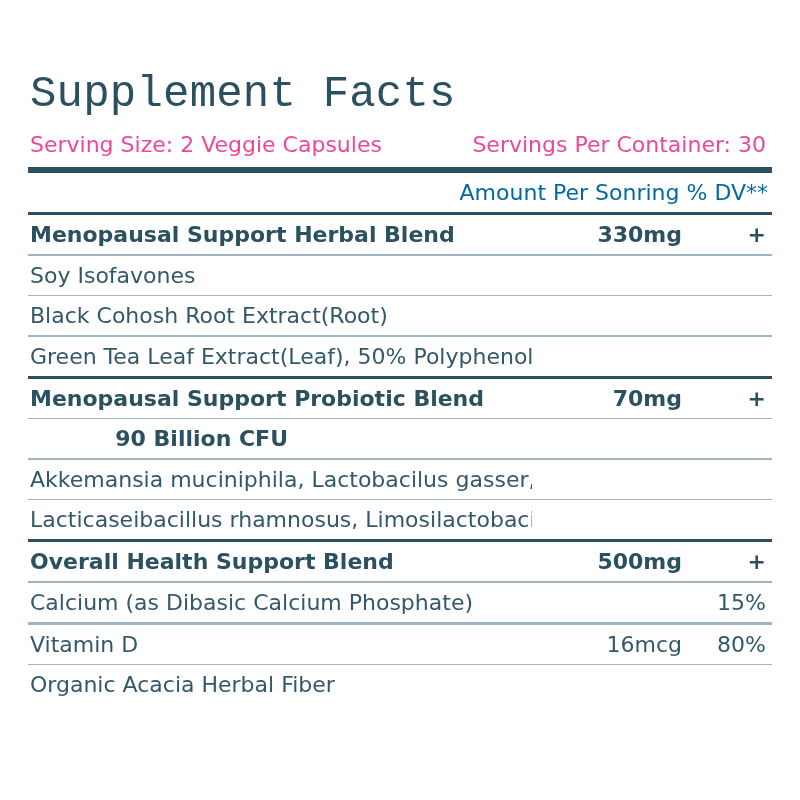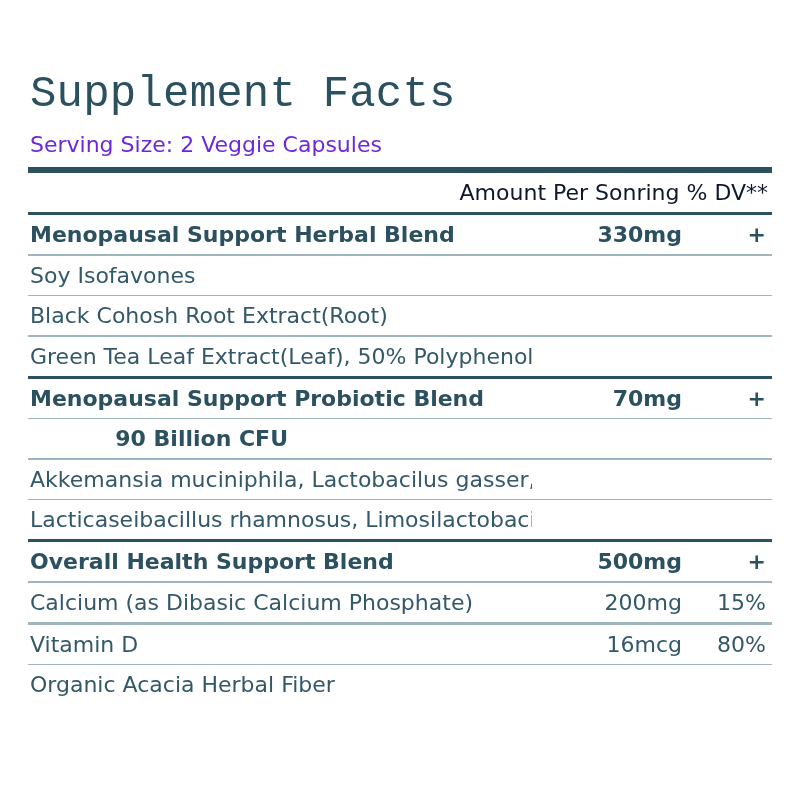--- a/index.html
+++ b/index.html
@@ -30,21 +30,21 @@
     color: #2b5060;
     line-height: 1.1;
     margin: 0 0 14px 2px;
     font-family: Liberation Mono, monospace;
   }
   .serving-row {
     display: flex;
     justify-content: space-between;
     align-items: baseline;
     font-size: 22px;
-    color: #6d28d9;
+    color: #ec4899;
     padding: 0 6px 0 2px;
     margin-bottom: 10px;
   }
   .rule-thick {
     height: 6px;
     background: #2b5060;
     width: 100%;
   }
   .rule-med {
     height: 3px;
@@ -54,21 +54,21 @@
   .rule-thin {
     height: 1.5px;
     background: #9fb6c0;
     width: 100%;
   }
   .hdr-row {
     display: flex;
     justify-content: flex-end;
     align-items: baseline;
     font-size: 22px;
-    color: #0f172a;
+    color: #0369a1;
     padding: 7px 4px 7px 0;
   }
   .row {
     display: flex;
     align-items: center;
     font-size: 22px;
     color: #33586a;
     padding: 7px 0 7px 0;
     box-sizing: border-box;
   }
@@ -105,20 +105,21 @@
 </style>
 </head>
 <body>
 
 <div class="panel">
 
   <div class="title">Supplement Facts</div>
 
   <div class="serving-row">
     <span>Serving Size: 2 Veggie Capsules</span>
+    <span>Servings Per Container: 30</span>
   </div>
 
   <div class="rule-thick"></div>
 
   <div class="hdr-row">Amount Per Sonring % DV**</div>
 
   <div class="rule-med"></div>
 
   <div id="rows-container">
       <div class="row bold">
@@ -169,21 +170,20 @@
       </div>
       <div class="rule-med"></div>
       <div class="row bold">
         <span class="name">Overall Health Support Blend</span>
         <span class="amount">500mg</span>
         <span class="dv">+</span>
       </div>
       <div class="rule-thin"></div>
       <div class="row">
         <span class="name">Calcium (as Dibasic Calcium Phosphate)</span>
-        <span class="amount">200mg</span>
         <span class="dv">15%</span>
       </div>
       <div class="rule-thin"></div>
       <div class="rule-thin"></div>
       <div class="row">
         <span class="name">Vitamin D</span>
         <span class="amount">16mcg</span>
         <span class="dv">80%</span>
       </div>
       <div class="rule-thin"></div>

